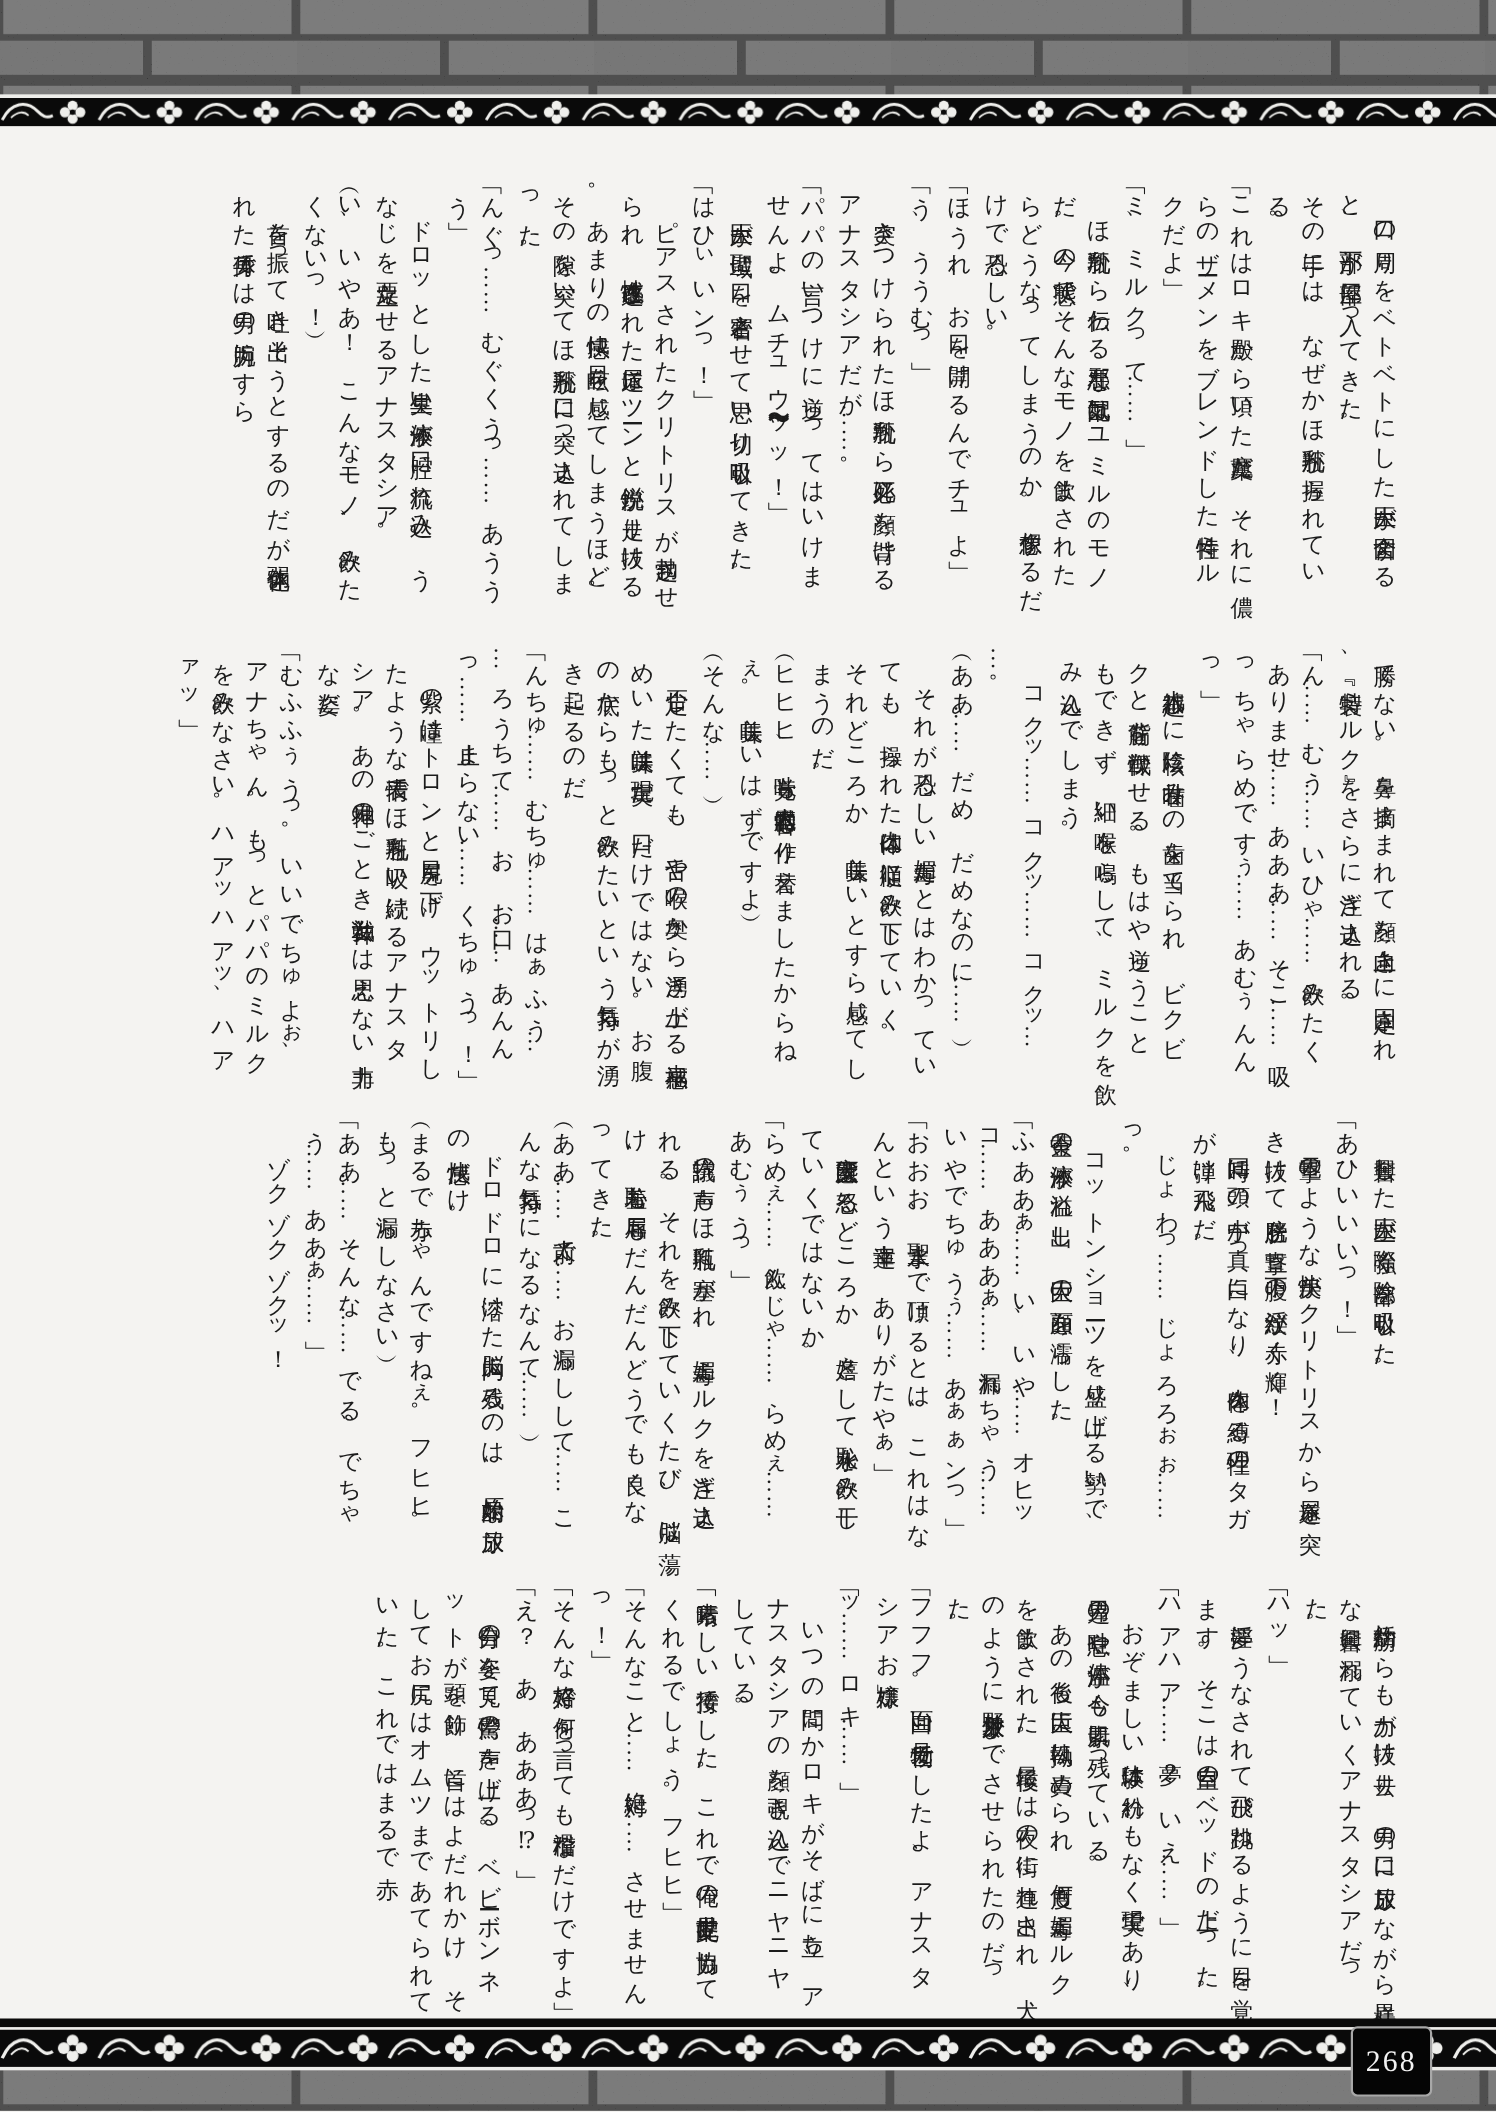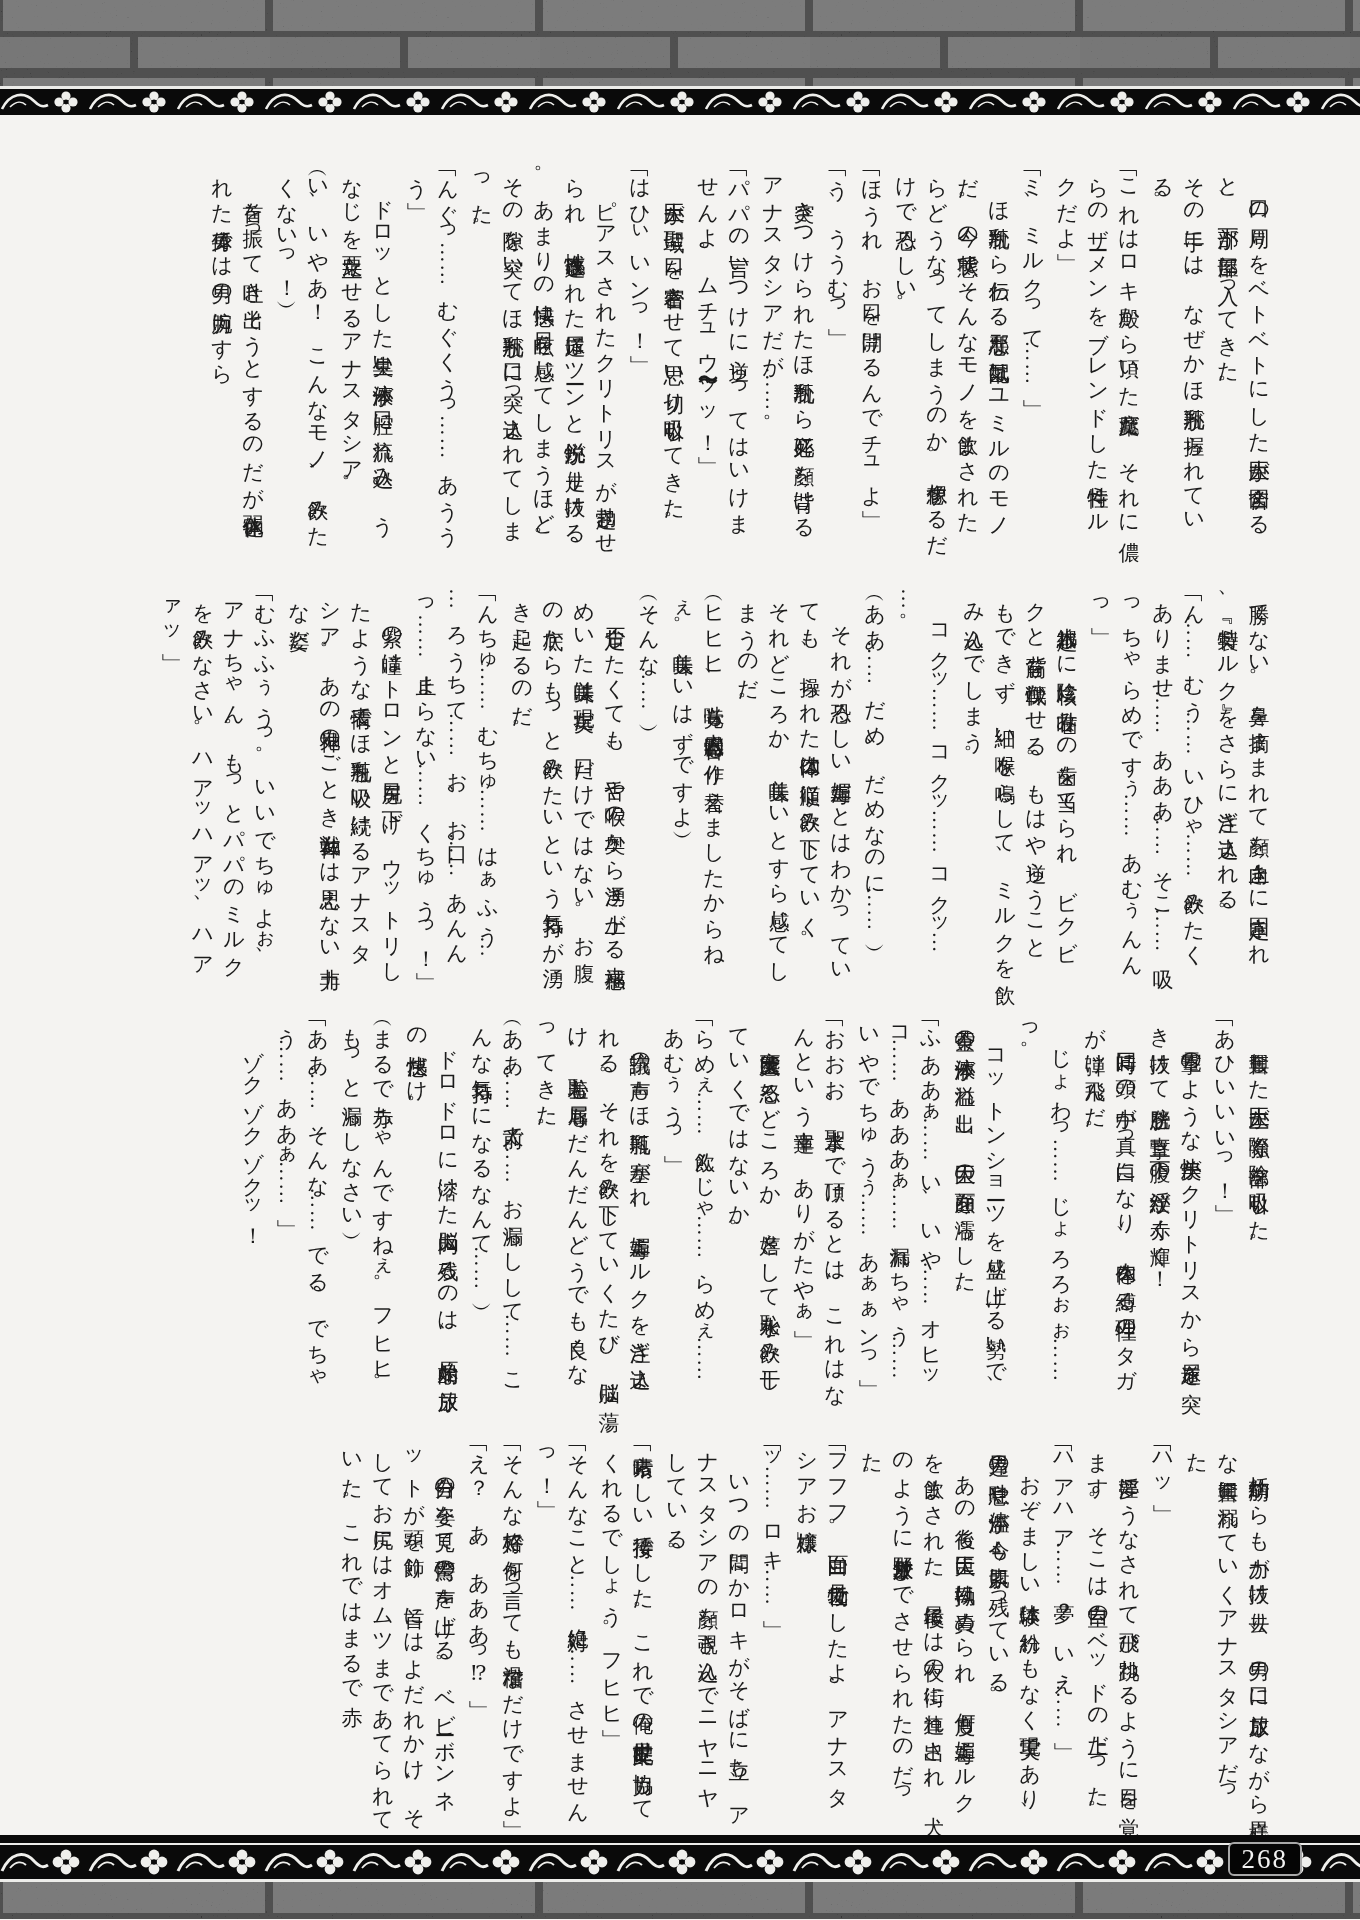--- a/index.html
+++ b/index.html
@@ -36,21 +36,21 @@
     text-align:start;
   }
   .band p{margin:0;padding:0;}
   .band p + p{margin-block-start:3px;}
 
   
   .page-num{
     position:absolute;
     right:58px;top:7px;
     line-height:30px;
-    padding:0 12px;
+    padding:15px 12px;
     background:#050505;
     border:2px solid #a8a8a8;
     border-radius:6px;
     color:#f2f2f2;
     font-size:27px;
     letter-spacing:2px;
     z-index:3;
   }
   .footer-wrap{position:relative;}
 </style>

